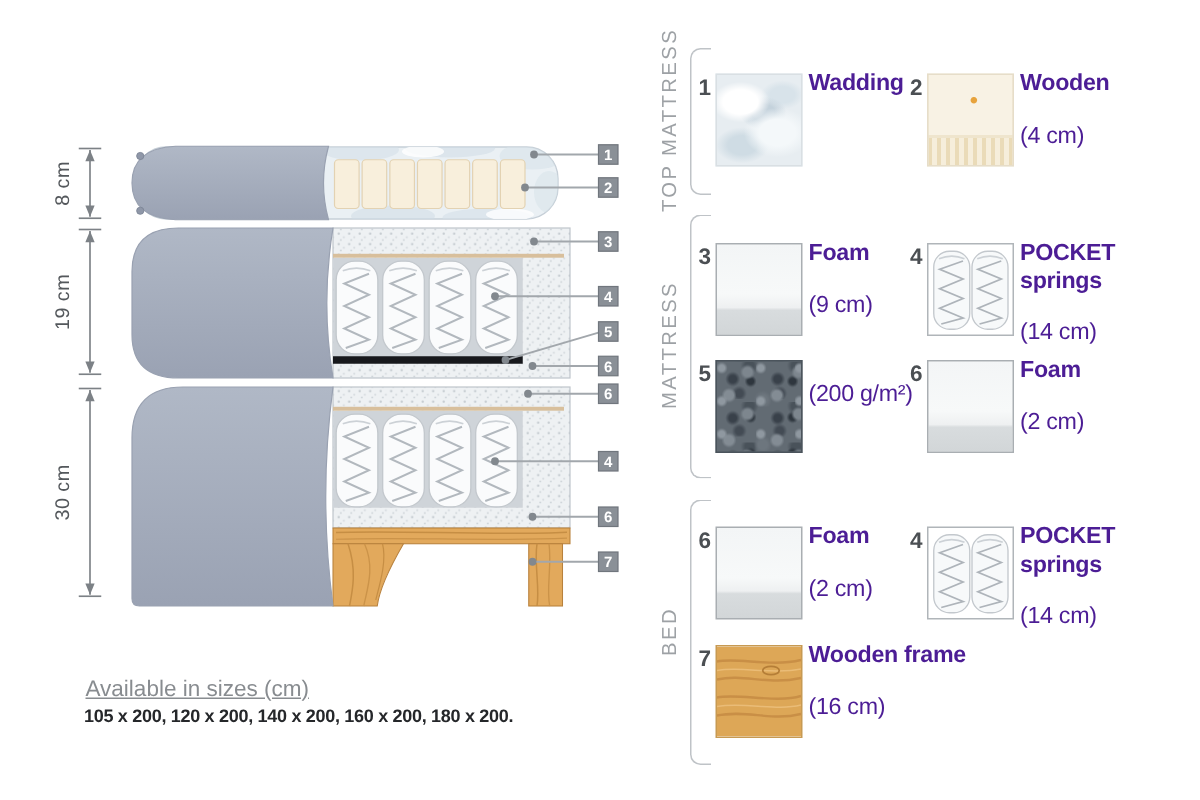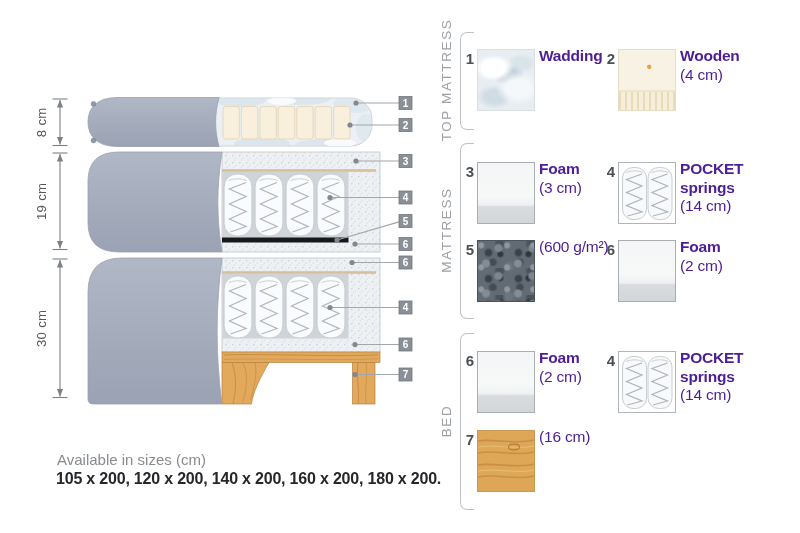--- a/index.html
+++ b/index.html
@@ -14,21 +14,21 @@
   .bracket{position:absolute;left:459.5px;width:13px;
     border-left:1.5px solid #bfc3c7;border-top:1.5px solid #bfc3c7;border-bottom:1.5px solid #bfc3c7;
     border-radius:7px 0 0 7px;}
   .item{position:absolute;width:220px;}
   .num{position:absolute;left:-17px;top:1px;width:14px;text-align:right;
     font-size:15px;font-weight:bold;color:#4b4f53;}
   .swatch{position:absolute;left:0;top:0;width:56px;height:60px;box-sizing:content-box;}
   .label{position:absolute;left:62px;top:-2px;width:80px;color:#4c1d95;
     font-size:15.5px;line-height:18.5px;letter-spacing:-0.2px;}
   .label .nm{font-weight:bold;display:block;}
-  .label .dt{font-weight:normal;display:block;white-space:nowrap;}
+  .label .dt{font-weight:normal;display:block;white-space:nowrap;margin-top:16px;}
   .label.wide{width:150px;}
 
   .swatch-foam{border:1px solid #a9aeb2;
     background:linear-gradient(180deg,#f3f5f6 0%,#f7f9f9 55%,#eef0f1 70%,#d8dcde 73%,#d2d6d8 100%);}
   .swatch-wadding{border:1px solid #d9dfe3;background-color:#e7edf1;background-image:
     radial-gradient(ellipse 26px 18px at 28% 30%,#ffffff 0 45%,rgba(255,255,255,0) 75%),
     radial-gradient(ellipse 30px 22px at 72% 64%,#f4f8fa 0 40%,rgba(244,248,250,0) 75%),
     radial-gradient(ellipse 20px 14px at 55% 42%,#c4d2dc 0 40%,rgba(196,210,220,0) 78%),
     radial-gradient(ellipse 24px 16px at 30% 78%,#cfdce4 0 40%,rgba(207,220,228,0) 75%),
     radial-gradient(ellipse 18px 12px at 78% 22%,#d8e3ea 0 45%,rgba(216,227,234,0) 80%);}
@@ -43,22 +43,22 @@
     radial-gradient(circle 5px at 80% 55%,#2e363e 0 2px,rgba(0,0,0,0) 4px),
     radial-gradient(circle 6px at 25% 75%,#838c94 0 3px,rgba(0,0,0,0) 5px),
     radial-gradient(circle 5px at 55% 85%,#434b54 0 2.5px,rgba(0,0,0,0) 5px),
     radial-gradient(circle 7px at 85% 85%,#6d767e 0 3px,rgba(0,0,0,0) 6px),
     radial-gradient(circle 7px at 70% 10%,#49525a 0 3px,rgba(0,0,0,0) 6px);
     background-size:26px 22px,30px 26px,34px 28px,28px 24px,32px 30px,27px 25px,36px 30px,31px 27px;}
   .swatch-springs{border:1px solid #b0b5b9;background:#ffffff;}
   .swatch-wood{border:1px solid #c79a52;}
 
   
-  .footer-note{position:absolute;left:57px;top:451px;font-size:15px;color:#888c90;}
-  .footer-sizes{position:absolute;left:56px;top:470px;font-size:16px;font-weight:bold;
+  .footer-note{position:absolute;left:57px;top:451px;font-size:15px;color:#888c90;text-decoration:underline;}
+  .footer-sizes{position:absolute;left:56px;top:470px;font-size:12px;font-weight:bold;
     color:#25272a;letter-spacing:-0.2px;}
 </style>
 </head>
 <body>
 
 <div id="page">
 
   <svg id="diagram-svg" width="800" height="533" viewBox="0 0 800 533">
     <defs>
       <pattern id="speck" width="7" height="7" patternUnits="userSpaceOnUse">
@@ -252,21 +252,21 @@
   </div>
 
   <div class="sec-title" style="left:446px;top:230px;">MATTRESS</div>
   <div class="bracket" style="top:143px;height:174px;"></div>
 
   <div class="item" style="left:477px;top:162px;">
     <span class="num">3</span>
     <div class="swatch swatch-foam"></div>
     <div class="label">
       <span class="nm">Foam</span>
-      <span class="dt">(3 cm)</span>
+      <span class="dt">(9 cm)</span>
     </div>
   </div>
   <div class="item" style="left:618px;top:162px;">
     <span class="num">4</span>
     <div class="swatch swatch-springs">
       <svg width="56" height="60" viewBox="0 0 56 60">
         <rect x="3.5" y="4.5" width="24" height="52" rx="10.5" fill="#f7f9fa" stroke="#c3c8cd" stroke-width="0.9"></rect>
         <path d="M7,9.5 Q15.5,6 24,9.5" fill="none" stroke="#ccd1d6" stroke-width="1"></path>
         <polyline points="23,11 7.5,16.5 23,23 7.5,29.5 23,36 7.5,42.5 23,49 8.5,53" fill="none" stroke="#aeb4ba" stroke-width="1.2"></polyline>
         <rect x="29" y="4.5" width="24" height="52" rx="10.5" fill="#f7f9fa" stroke="#c3c8cd" stroke-width="0.9"></rect>
@@ -276,21 +276,21 @@
     </div>
     <div class="label">
       <span class="nm">POCKET springs</span>
       <span class="dt">(14 cm)</span>
     </div>
   </div>
   <div class="item" style="left:477px;top:240px;">
     <span class="num">5</span>
     <div class="swatch swatch-felt"></div>
     <div class="label">
-      <span class="dt">(600 g/m²)</span>
+      <span class="dt">(200 g/m²)</span>
     </div>
   </div>
   <div class="item" style="left:618px;top:240px;">
     <span class="num">6</span>
     <div class="swatch swatch-foam"></div>
     <div class="label">
       <span class="nm">Foam</span>
       <span class="dt">(2 cm)</span>
     </div>
   </div>
@@ -331,20 +331,21 @@
         <path d="M0,10 C14,7 36,14 56,9" fill="none" stroke="#c18740" stroke-width="1.6" opacity="0.75"></path>
         <path d="M0,22 C18,18 34,26 56,21" fill="none" stroke="#c18740" stroke-width="1.6" opacity="0.75"></path>
         <path d="M0,34 C14,31 40,38 56,33" fill="none" stroke="#c18740" stroke-width="1.6" opacity="0.75"></path>
         <path d="M0,46 C20,42 36,50 56,45" fill="none" stroke="#c18740" stroke-width="1.6" opacity="0.75"></path>
         <path d="M0,16 C16,13 38,19 56,15" fill="none" stroke="#edc27f" stroke-width="1" opacity="0.8"></path>
         <path d="M0,40 C18,37 40,43 56,39" fill="none" stroke="#edc27f" stroke-width="1" opacity="0.8"></path>
         <ellipse cx="36" cy="16" rx="5.5" ry="2.8" fill="none" stroke="#b57e37" stroke-width="1.2"></ellipse>
       </svg>
     </div>
     <div class="label wide">
+      <span class="nm">Wooden frame</span>
       <span class="dt">(16 cm)</span>
     </div>
   </div>
 
   <div class="footer-note">Available in sizes (cm)</div>
   <div class="footer-sizes">105 x 200, 120 x 200, 140 x 200, 160 x 200, 180 x 200.</div>
 
 </div>
 
 </body></html>

